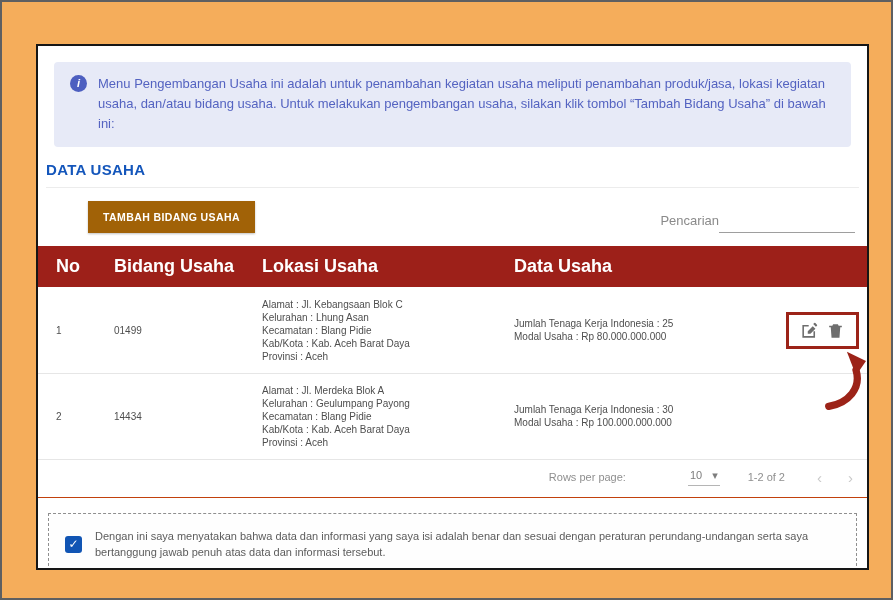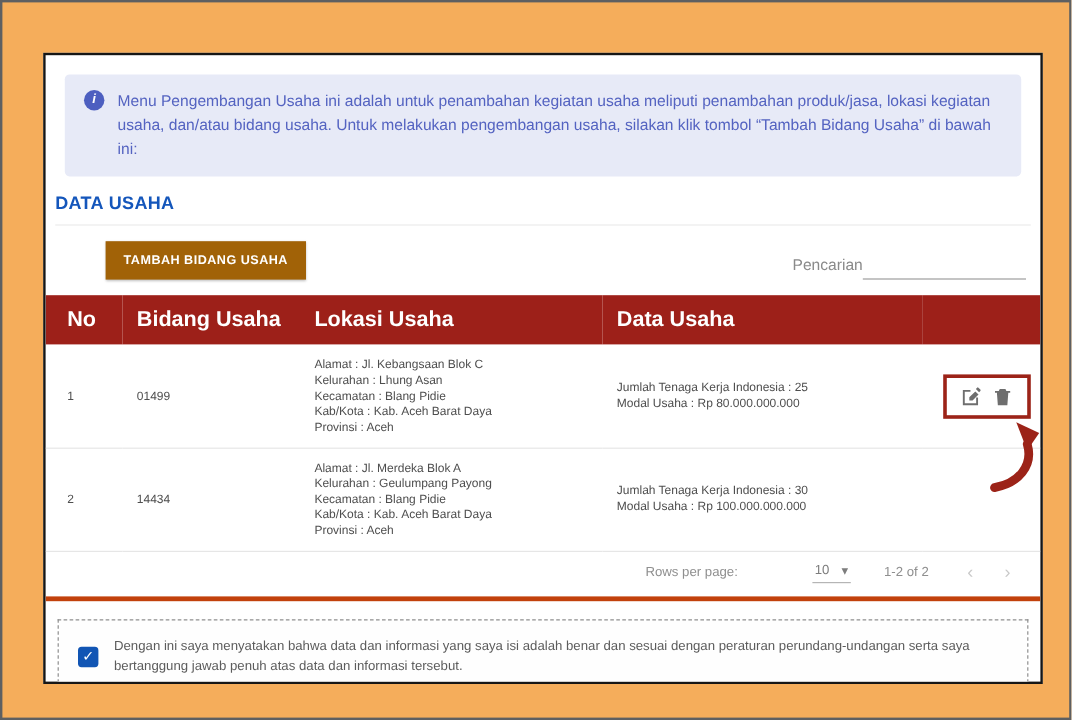--- a/index.html
+++ b/index.html
@@ -61,22 +61,22 @@
   .anno-box {
     position:relative; display:inline-flex; align-items:center; gap:7px;
     border:3px solid #9c2318; padding:6px 11px; background:#fff;
   }
   .icon-btn { border:none; background:none; cursor:pointer; display:flex; padding:0; }
   .icon-btn svg { width:19px; height:19px; fill:#6e6e6e; }
   .anno-arrow { position:absolute; top:calc(100% + 4px); right:-15px; width:50px; height:60px; z-index:5; }
   
   .pagination {
     display:flex; justify-content:flex-end; align-items:center; gap:28px;
-    padding:9px 25px 11px 0; color:#8f8f8f; font-size:11px;
-    border-bottom:4px solid #c2410c;
+    padding:9px 14px 11px 0; color:#8f8f8f; font-size:11px;
+    border-bottom:1px solid #c2410c;
   }
   .rpp-select {
     display:inline-flex; align-items:center; gap:10px; cursor:pointer;
     border-bottom:1px solid #b5b5b5; padding:0 2px 3px 2px; color:#7d7d7d;margin-left:34px;
   }
   .pg-chevrons { display:flex; gap:26px; margin-left:4px; }
   .pg-chev { border:none; background:none; color:#c9c9c9; font-size:15px; cursor:default; line-height:1; }
   
   .declaration {
     margin:15px 10px 0 10px; border:1.5px dashed #8f8f8f; background:#fefefe;

